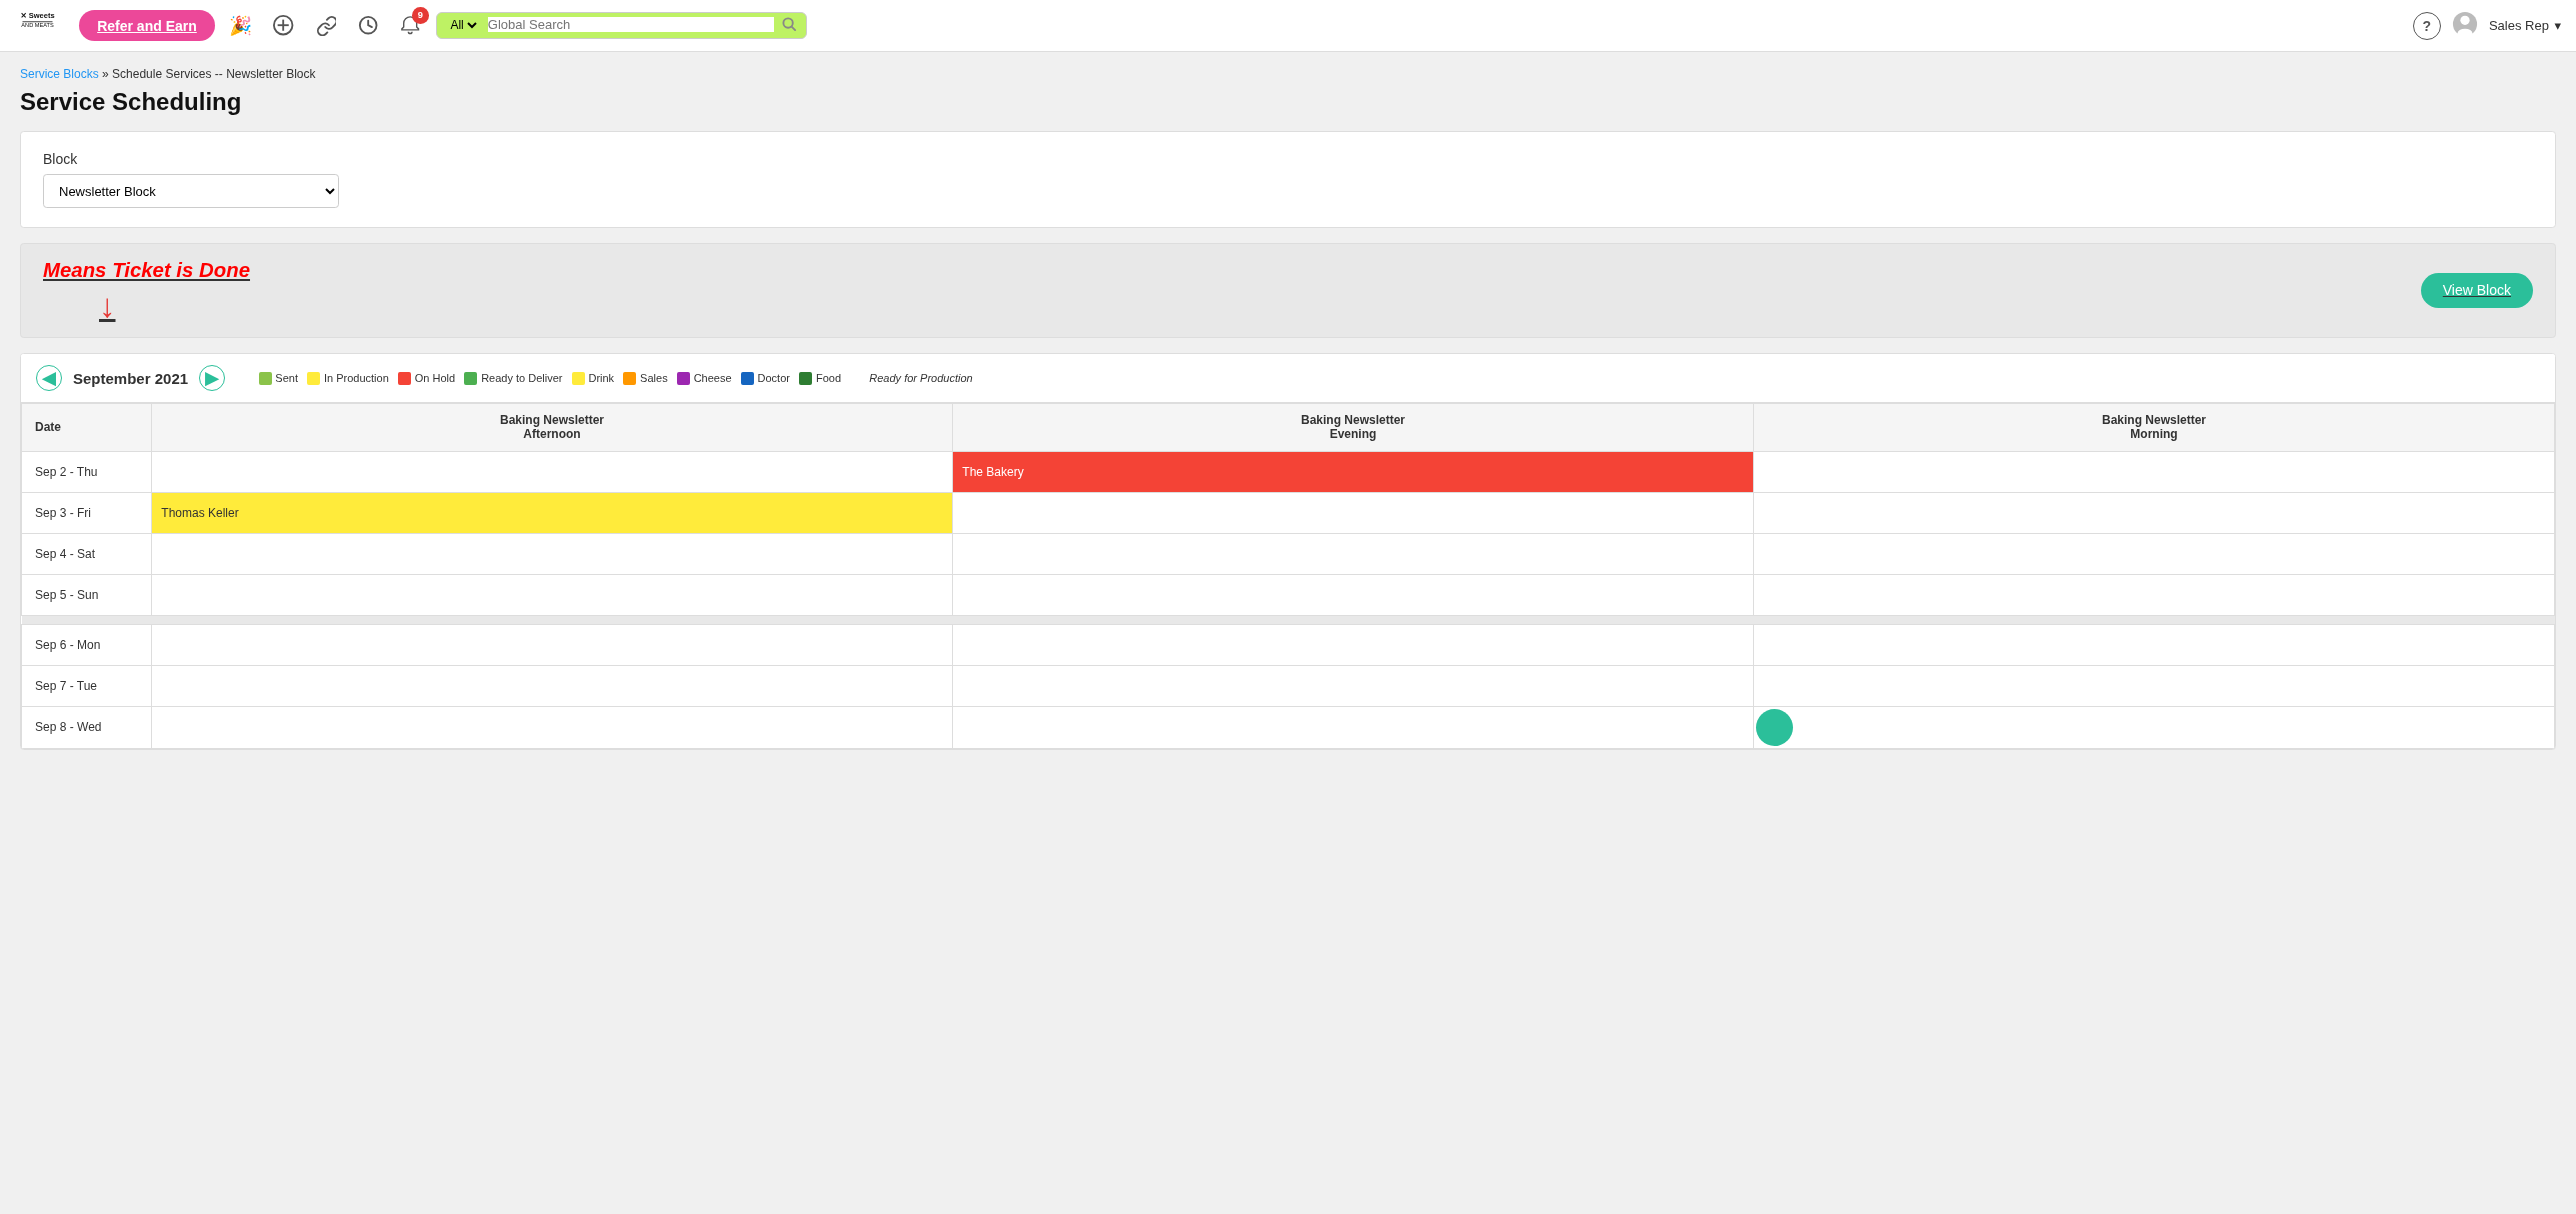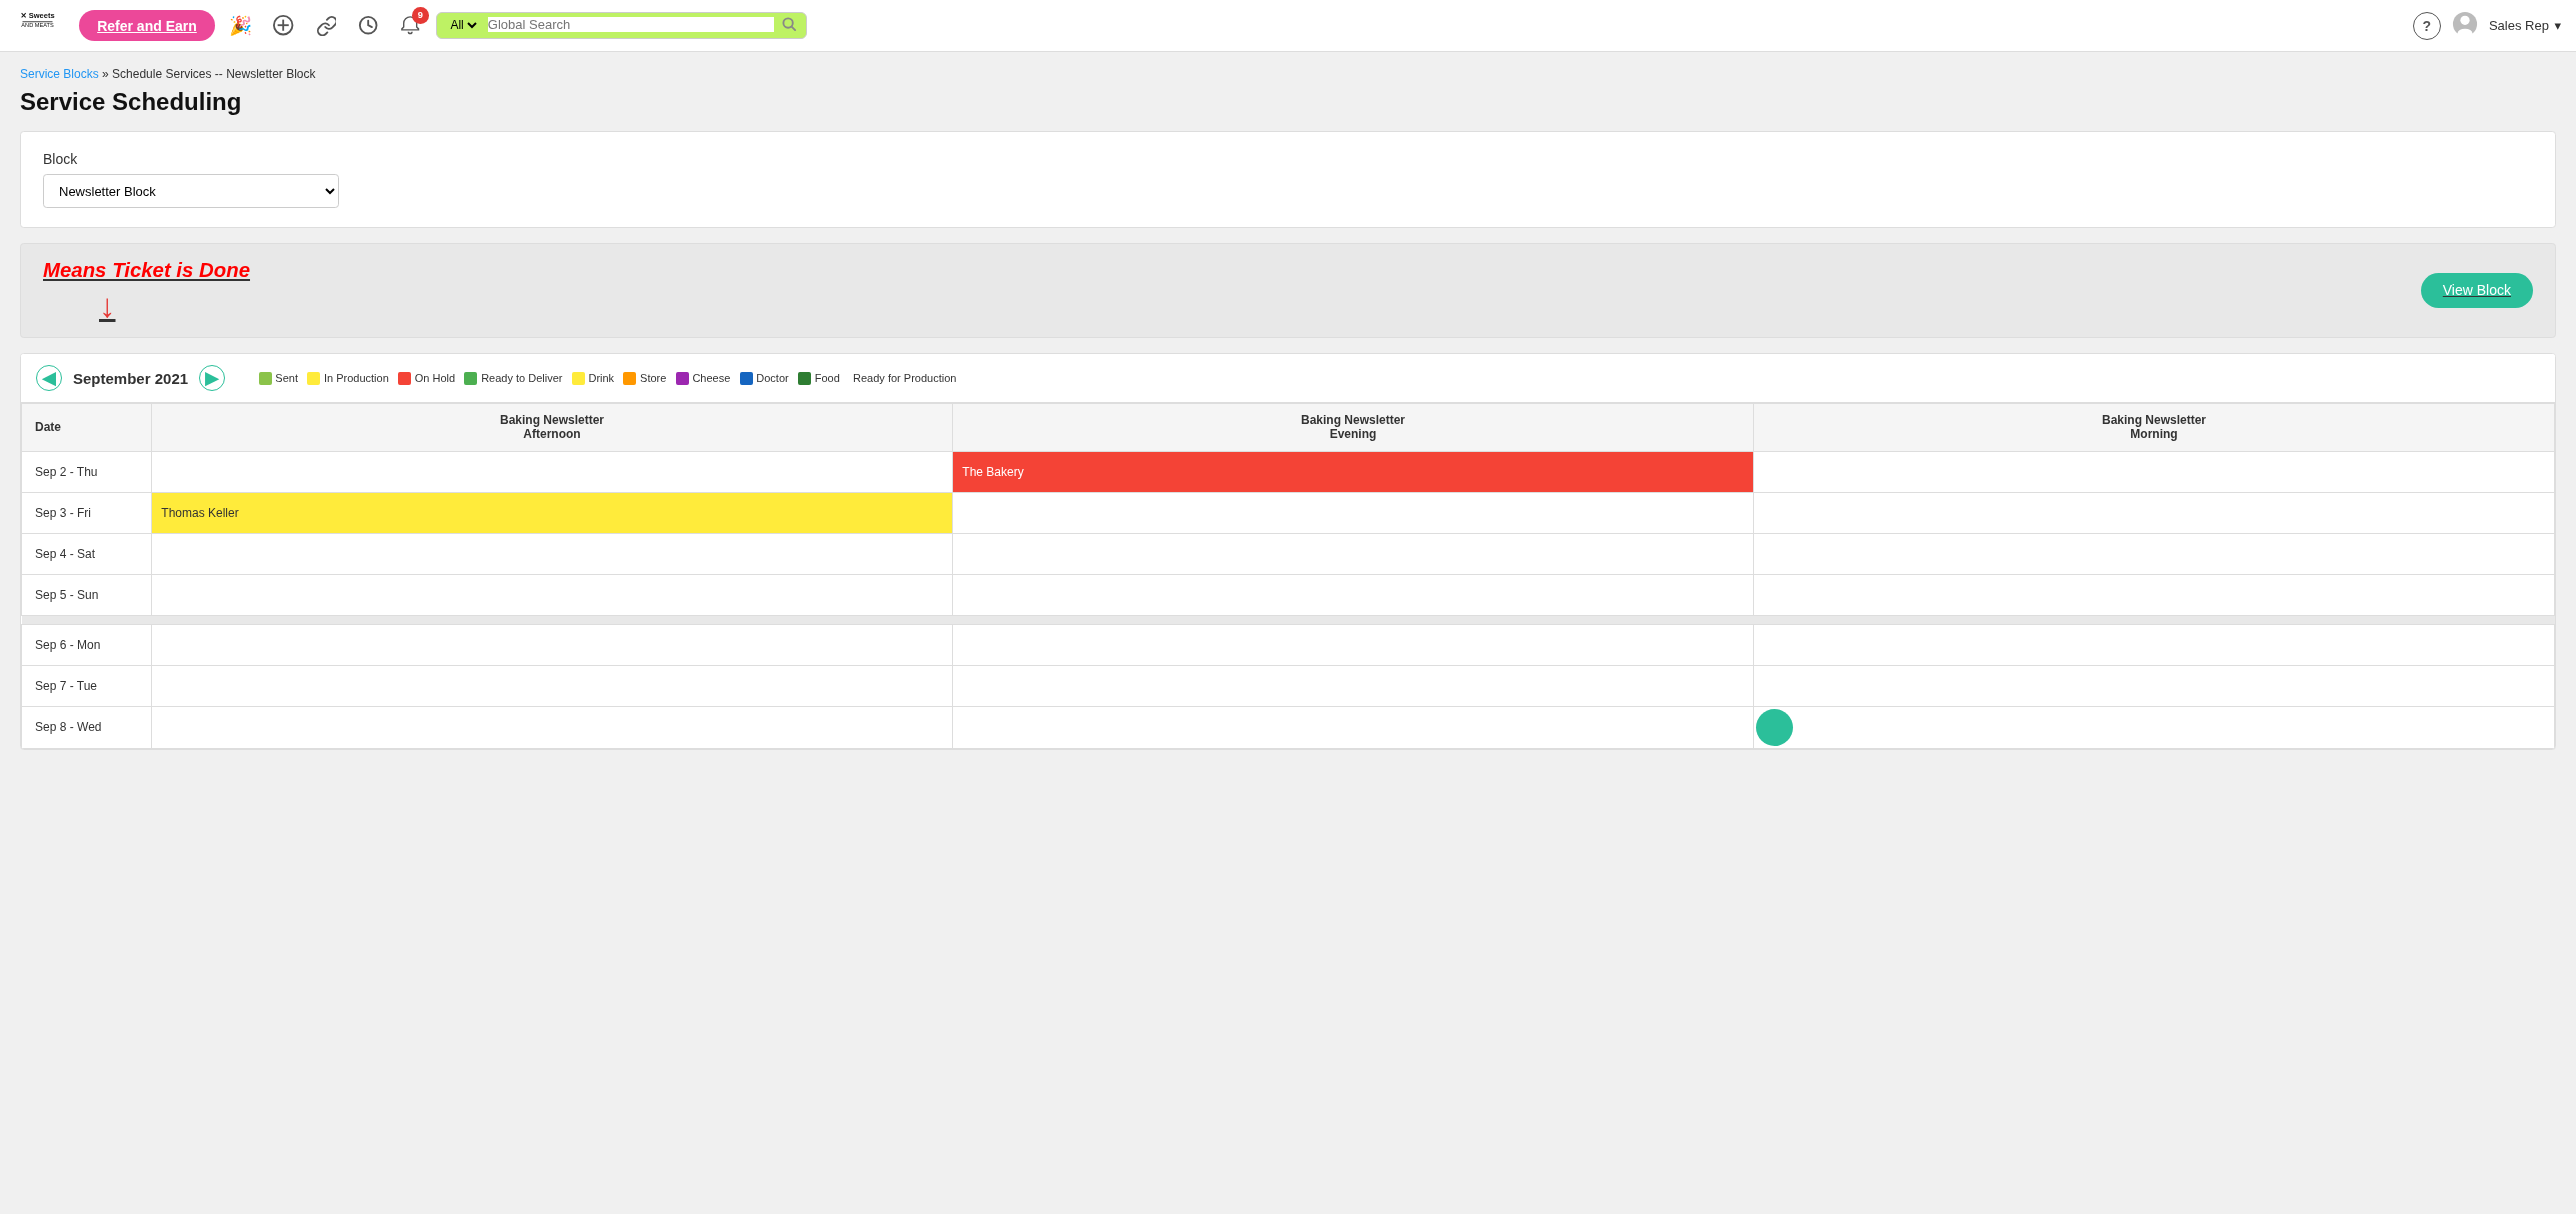--- a/index.html
+++ b/index.html
@@ -244,21 +244,22 @@
     }
     .legend-color {
       width: 13px;
       height: 13px;
       display: inline-block;
       border-radius: 1.9px;
     }
     .ready-production-text {
       font-size: 11px;
       color: #333;
-      margin-left: 4px;
+      margin-left: 19px;
+      font-style: italic;
     }
 
     
     .schedule-table {
       width: 100%;
       border-collapse: collapse;
     }
     .schedule-table th {
       background: #f5f5f5;
       border: 0.9px solid #ddd;
@@ -457,21 +458,21 @@
         <div class="legend-item">
           <span class="legend-color" style="background:#4caf50;"></span>
           <span>Ready to Deliver</span>
         </div>
         <div class="legend-item">
           <span class="legend-color" style="background:#ffeb3b;"></span>
           <span>Drink</span>
         </div>
         <div class="legend-item">
           <span class="legend-color" style="background:#ff9800;"></span>
-          <span>Store</span>
+          <span>Sales</span>
         </div>
         <div class="legend-item">
           <span class="legend-color" style="background:#9c27b0;"></span>
           <span>Cheese</span>
         </div>
         <div class="legend-item">
           <span class="legend-color" style="background:#1565c0;"></span>
           <span>Doctor</span>
         </div>
         <div class="legend-item">

